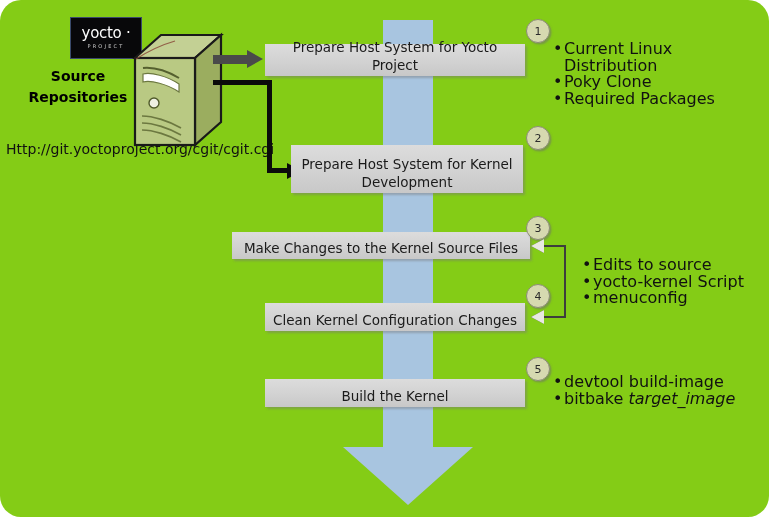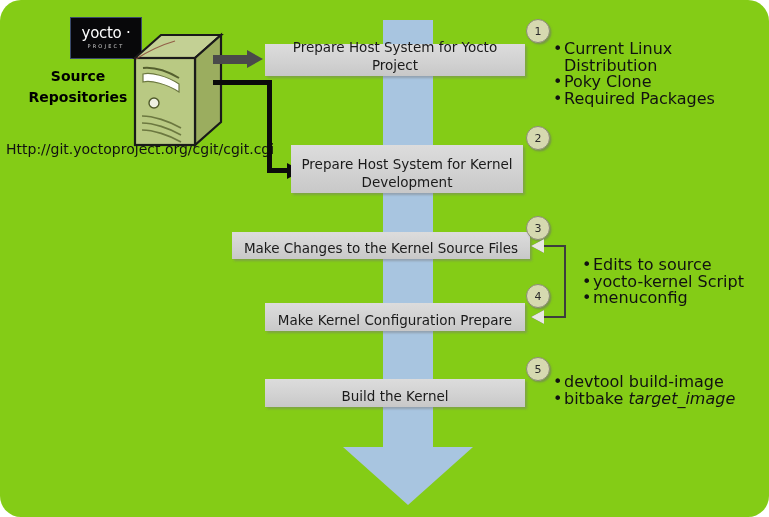--- a/index.html
+++ b/index.html
@@ -250,21 +250,21 @@
   </div>
 
   <div class="pbox" style="left:232px; top:232px; width:298px; height:27px;">
     <span>Make Changes to the Kernel Source Files</span>
   </div>
   <div class="step-circle" style="left:526px; top:216px;">
     <span>3</span>
   </div>
 
   <div class="pbox" style="left:265px; top:303px; width:260px; height:28px;">
-    <span>Make Kernel Configuration Prepare</span>
+    <span>Clean Kernel Configuration Changes</span>
   </div>
   <div class="step-circle" style="left:526px; top:284px;">
     <span>4</span>
   </div>
 
   <div class="thin-line" style="left:564px; top:245px; width:1.6px; height:73px;"></div>
   <div class="thin-line" style="left:543px; top:245px; width:22px; height:1.6px;"></div>
   <div class="thin-line" style="left:543px; top:316px; width:22px; height:1.6px;"></div>
   <div class="arrowhead-left-thin" style="left:531px; top:239px;"></div>
   <div class="arrowhead-left-thin" style="left:531px; top:310px;"></div>

